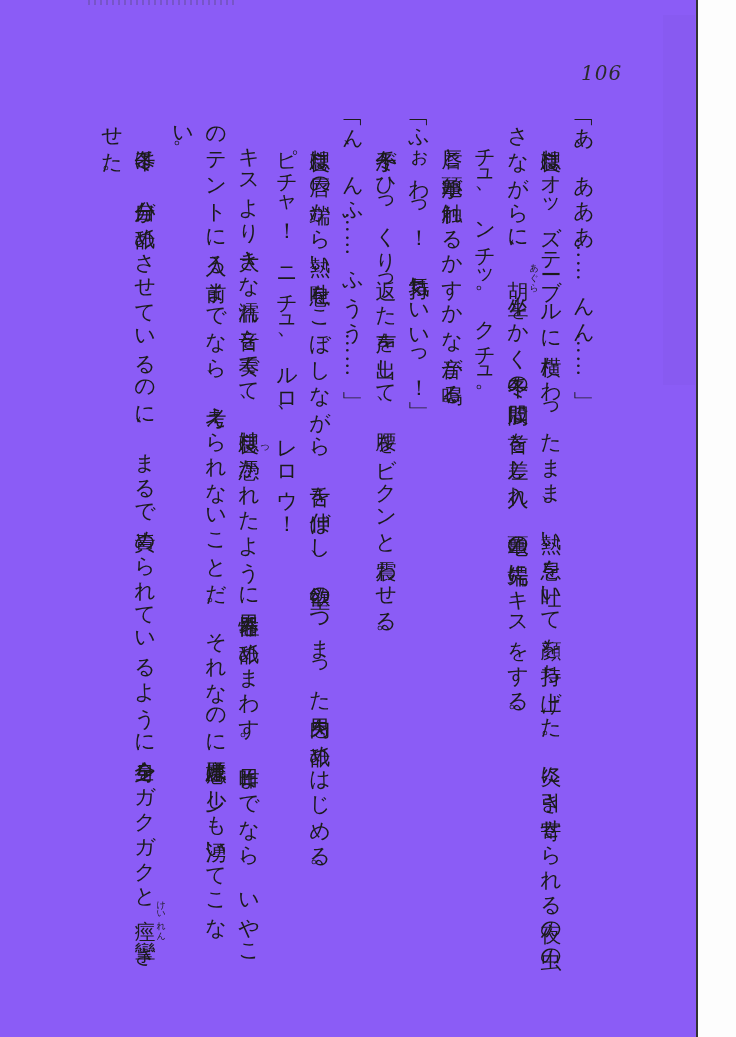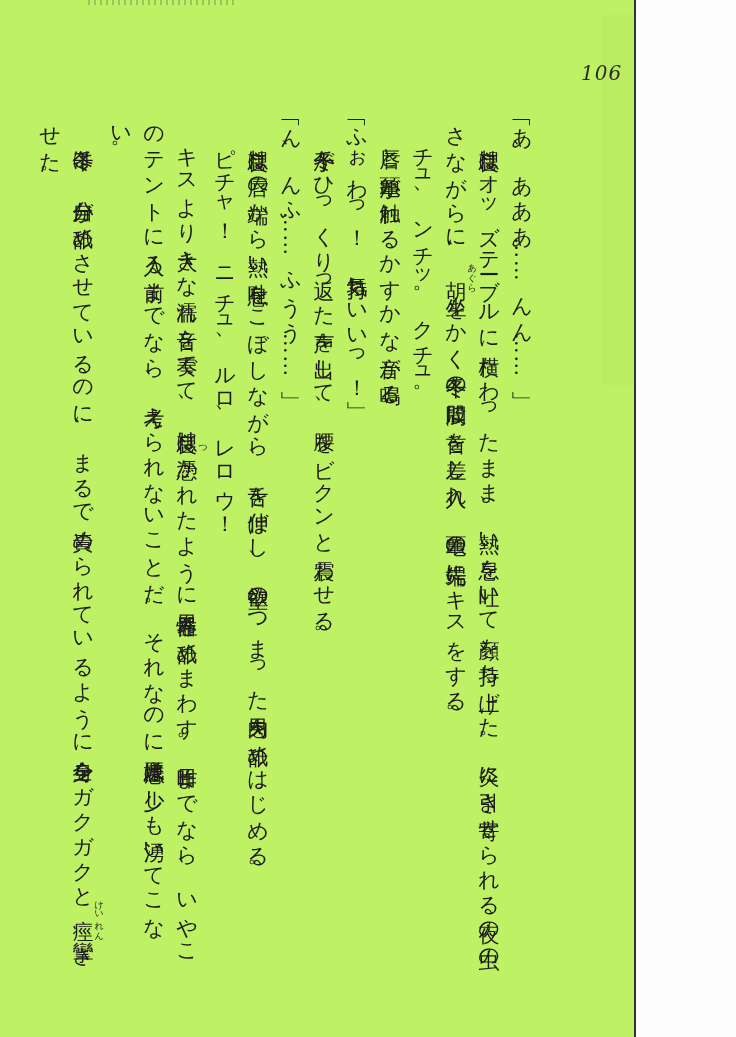--- a/index.html
+++ b/index.html
@@ -5,23 +5,23 @@
   html, body {
     margin: 0;
     padding: 0;
     width: 736px;
     height: 1037px;
     overflow: hidden;
     background: #fdfdfd;
   }
   .page {
     position: relative;
-    width: 636px;
+    width: 698px;
     height: 1037px;
-    background: #bef264;
+    background: #8b5cf6;
     font-family: "DejaVu Serif", serif;
   }
   
   .edge-line {
     position: absolute;
     top: 0;
     right: 0;
     width: 2px;
     height: 1037px;
     background: #333333;

